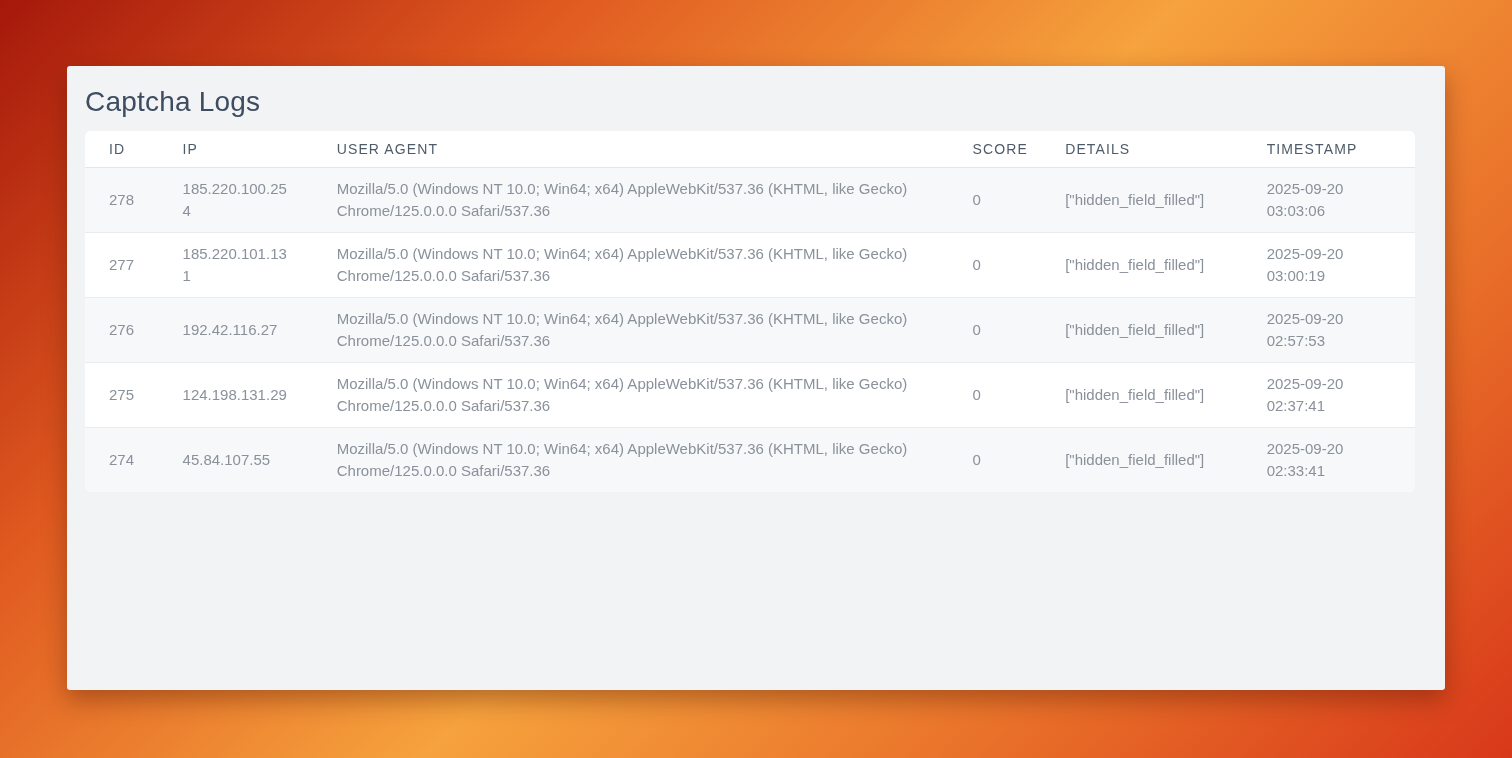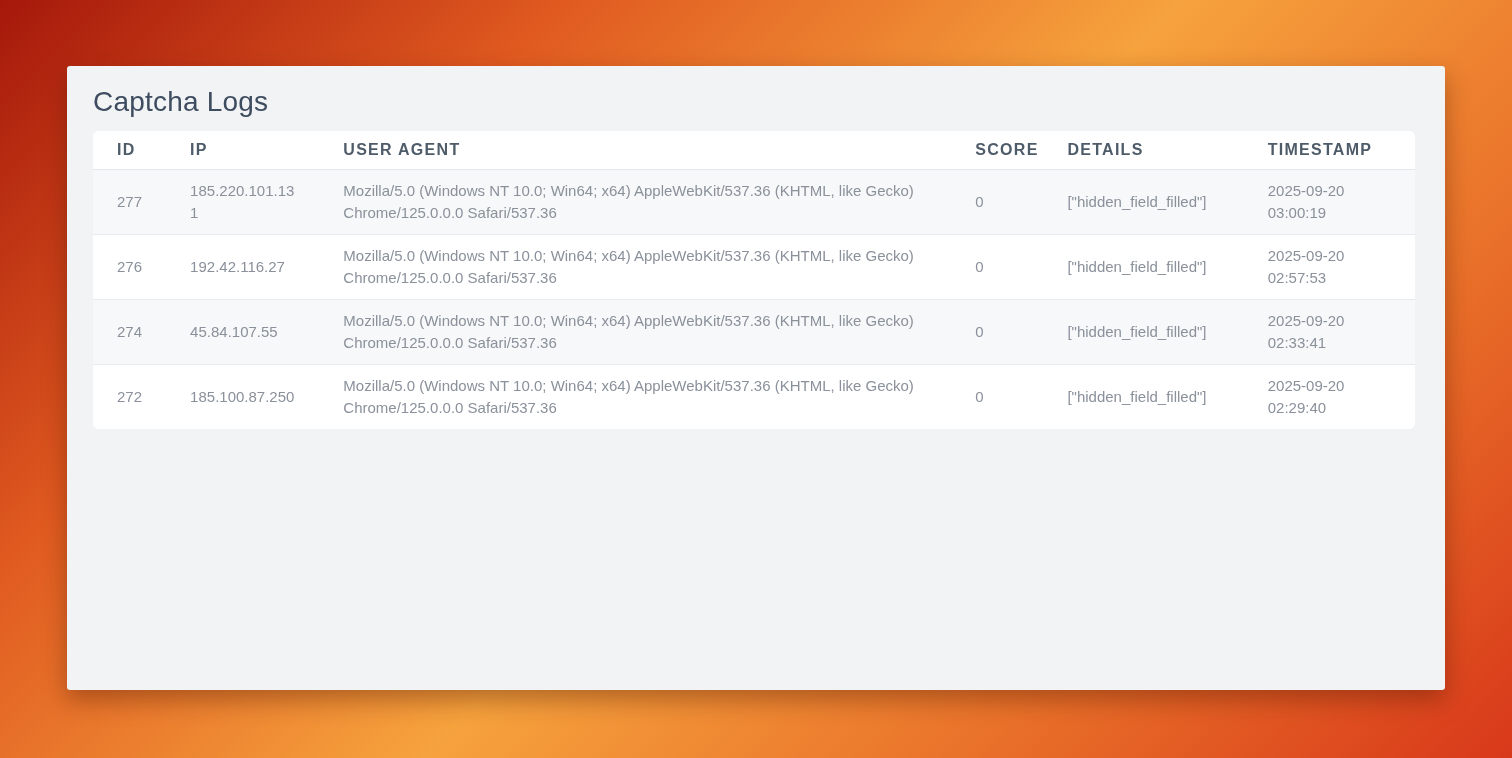--- a/index.html
+++ b/index.html
@@ -10,21 +10,21 @@
   body {
     background: linear-gradient(135deg, #a5180b 0%, #e05a20 25%, #f6a23d 52%, #e86d28 78%, #d8381a 100%);
   }
   .card {
     position: absolute;
     left: 67px; top: 66px;
     width: 1378px; height: 624px;
     background: #f2f3f5;
     border-radius: 3px;
     box-shadow: 0 10px 24px rgba(80, 25, 5, 0.40);
-    padding: 16px 30px 0 26px;
+    padding: 16px 30px 0 18px;
     overflow: hidden;
   }
   .page-title {
     font-size: 28px;
     font-weight: 500;
     color: #3e4c60;
     letter-spacing: 0.2px;
     line-height: 39px;
   }
   .table-wrap {
@@ -39,22 +39,22 @@
     table-layout: fixed;
   }
   col.c-id        { width: 73px; }
   col.c-ip        { width: 153px; }
   col.c-ua        { width: 631px; }
   col.c-score     { width: 92px; }
   col.c-details   { width: 200px; }
   col.c-timestamp { width: 171px; }
   thead th {
     text-align: left;
-    font-size: 16px;
-    font-weight: 700;
+    font-size: 14px;
+    font-weight: 400;
     letter-spacing: 0.08em;
     text-transform: uppercase;
     color: #4e5b69;
     padding: 10px 24px;
     background: #ffffff;
     border-bottom: 1px solid #e3e6ea;
     white-space: nowrap;
   }
   tbody td {
     font-size: 15px;
@@ -90,47 +90,55 @@
           <th>ID</th>
           <th>IP</th>
           <th>USER AGENT</th>
           <th>SCORE</th>
           <th>DETAILS</th>
           <th>TIMESTAMP</th>
         </tr>
       </thead>
       <tbody>
           <tr>
+    <td>278</td>
+    <td>185.220.100.254</td>
+    <td>Mozilla/5.0 (Windows NT 10.0; Win64; x64) AppleWebKit/537.36 (KHTML, like Gecko) Chrome/125.0.0.0 Safari/537.36</td>
+    <td>0</td>
+    <td>["hidden_field_filled"]</td>
+    <td>2025-09-20 03:03:06</td>
+  </tr>
+          <tr>
     <td>277</td>
     <td>185.220.101.131</td>
     <td>Mozilla/5.0 (Windows NT 10.0; Win64; x64) AppleWebKit/537.36 (KHTML, like Gecko) Chrome/125.0.0.0 Safari/537.36</td>
     <td>0</td>
     <td>["hidden_field_filled"]</td>
     <td>2025-09-20 03:00:19</td>
   </tr>
           <tr>
     <td>276</td>
     <td>192.42.116.27</td>
     <td>Mozilla/5.0 (Windows NT 10.0; Win64; x64) AppleWebKit/537.36 (KHTML, like Gecko) Chrome/125.0.0.0 Safari/537.36</td>
     <td>0</td>
     <td>["hidden_field_filled"]</td>
     <td>2025-09-20 02:57:53</td>
   </tr>
           <tr>
+    <td>275</td>
+    <td>124.198.131.29</td>
+    <td>Mozilla/5.0 (Windows NT 10.0; Win64; x64) AppleWebKit/537.36 (KHTML, like Gecko) Chrome/125.0.0.0 Safari/537.36</td>
+    <td>0</td>
+    <td>["hidden_field_filled"]</td>
+    <td>2025-09-20 02:37:41</td>
+  </tr>
+          <tr>
     <td>274</td>
     <td>45.84.107.55</td>
     <td>Mozilla/5.0 (Windows NT 10.0; Win64; x64) AppleWebKit/537.36 (KHTML, like Gecko) Chrome/125.0.0.0 Safari/537.36</td>
     <td>0</td>
     <td>["hidden_field_filled"]</td>
     <td>2025-09-20 02:33:41</td>
   </tr>
-          <tr>
-    <td>272</td>
-    <td>185.100.87.250</td>
-    <td>Mozilla/5.0 (Windows NT 10.0; Win64; x64) AppleWebKit/537.36 (KHTML, like Gecko) Chrome/125.0.0.0 Safari/537.36</td>
-    <td>0</td>
-    <td>["hidden_field_filled"]</td>
-    <td>2025-09-20 02:29:40</td>
-  </tr>
         </tbody>
     </table>
   </div>
 </div>
 
 </body></html>

